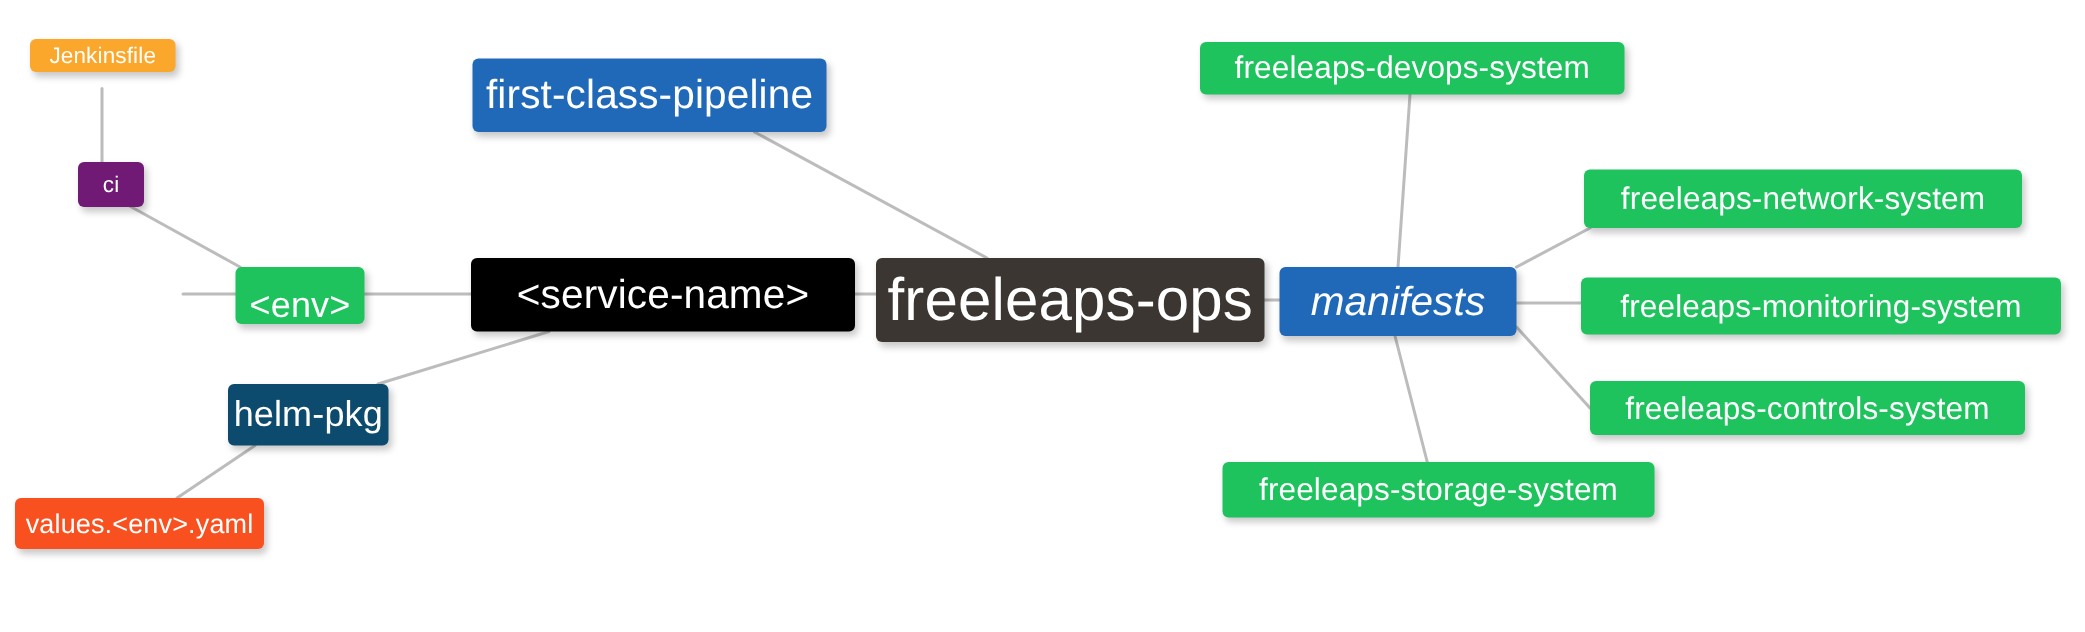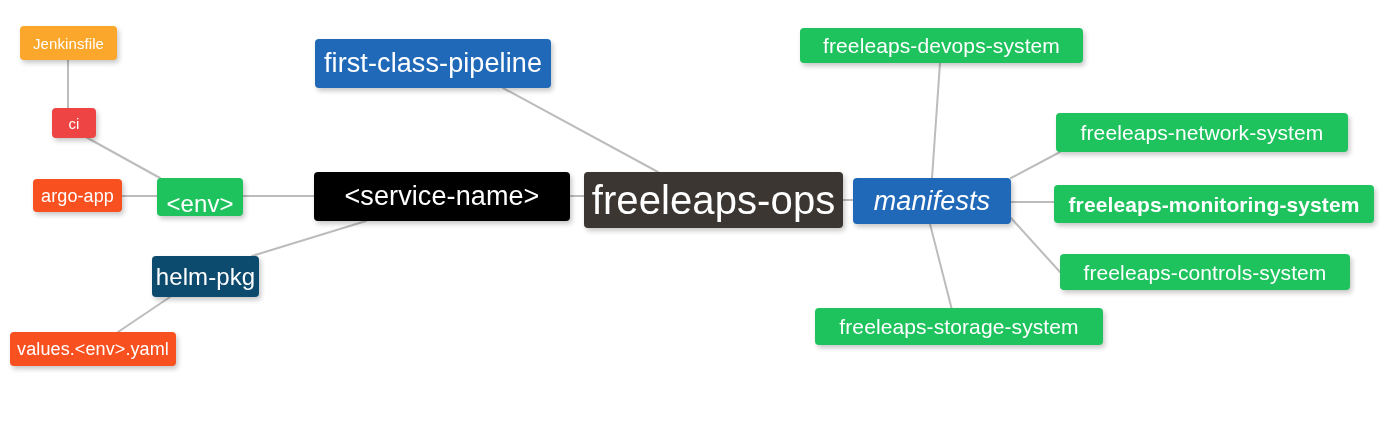--- a/index.html
+++ b/index.html
@@ -108,45 +108,42 @@
   </div>
 
   <div class="mm-node tier-branch" style="left:157px; top:178px; width:86px; height:38px; background:#1ec35e;align-items:flex-end;">
     <span class="mm-label">&lt;env&gt;</span>
   </div>
 
   <div class="mm-node tier-branch" style="left:152px; top:256px; width:107px; height:41px; background:#0c4a6e;">
     <span class="mm-label">helm-pkg</span>
   </div>
 
-  <div class="mm-node tier-tiny" style="left:20px; top:26px; width:97px; height:34px; background:#faa72c;">
+  <div class="mm-node tier-tiny" style="left:20px; top:26px; width:97px; height:22px; background:#faa72c;">
     <span class="mm-label">Jenkinsfile</span>
   </div>
 
-  <div class="mm-node tier-tiny" style="left:52px; top:108px; width:32px; height:30px; background:#ef4444; padding:0 22px;">
+  <div class="mm-node tier-tiny" style="left:52px; top:108px; width:32px; height:30px; background:#701a75; padding:0 22px;">
     <span class="mm-label">ci</span>
   </div>
 
-  <div class="mm-node tier-small" style="left:33px; top:179px; width:89px; height:33px; background:#f9501f;">
-    <span class="mm-label">argo-app</span>
-  </div>
 
   <div class="mm-node tier-small" style="left:10px; top:332px; width:166px; height:34px; background:#f9501f;align-items:center;">
     <span class="mm-label">values.&lt;env&gt;.yaml</span>
   </div>
 
   <div class="mm-node tier-leaf" style="left:800px; top:28px; width:283px; height:35px; background:#1ec35e;">
     <span class="mm-label">freeleaps-devops-system</span>
   </div>
 
   <div class="mm-node tier-leaf" style="left:1056px; top:113px; width:292px; height:39px; background:#1ec35e;">
     <span class="mm-label">freeleaps-network-system</span>
   </div>
 
-  <div class="mm-node tier-leaf" style="left:1054px; top:185px; width:320px; height:38px; background:#1ec35e;font-weight:bold;">
+  <div class="mm-node tier-leaf" style="left:1054px; top:185px; width:320px; height:38px; background:#1ec35e;">
     <span class="mm-label">freeleaps-monitoring-system</span>
   </div>
 
   <div class="mm-node tier-leaf" style="left:1060px; top:254px; width:290px; height:36px; background:#1ec35e;">
     <span class="mm-label">freeleaps-controls-system</span>
   </div>
 
   <div class="mm-node tier-leaf" style="left:815px; top:308px; width:288px; height:37px; background:#1ec35e;">
     <span class="mm-label">freeleaps-storage-system</span>
   </div>

